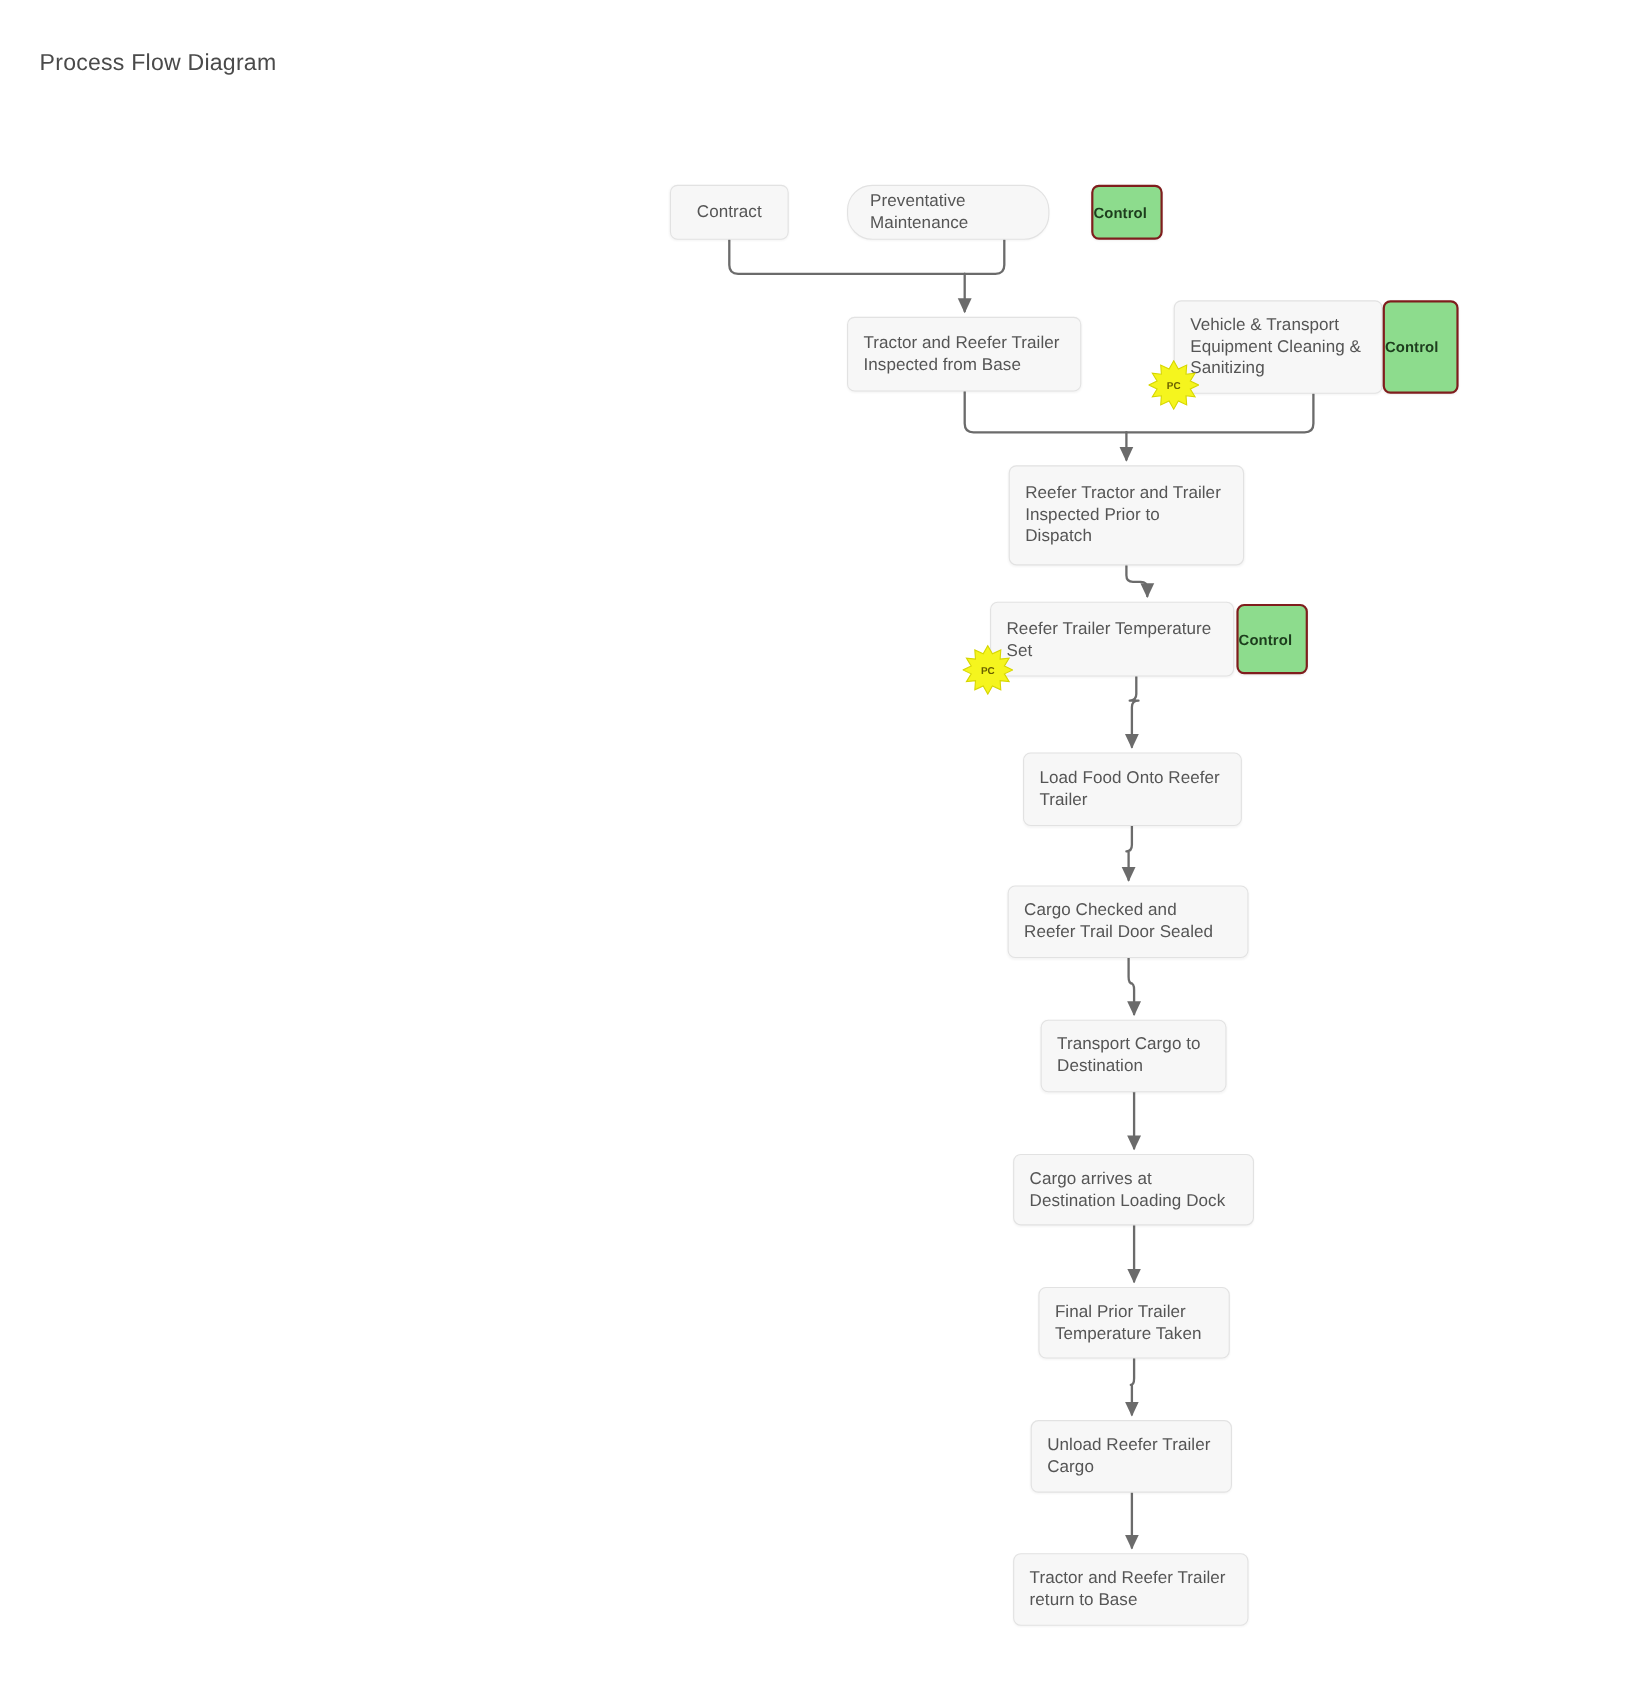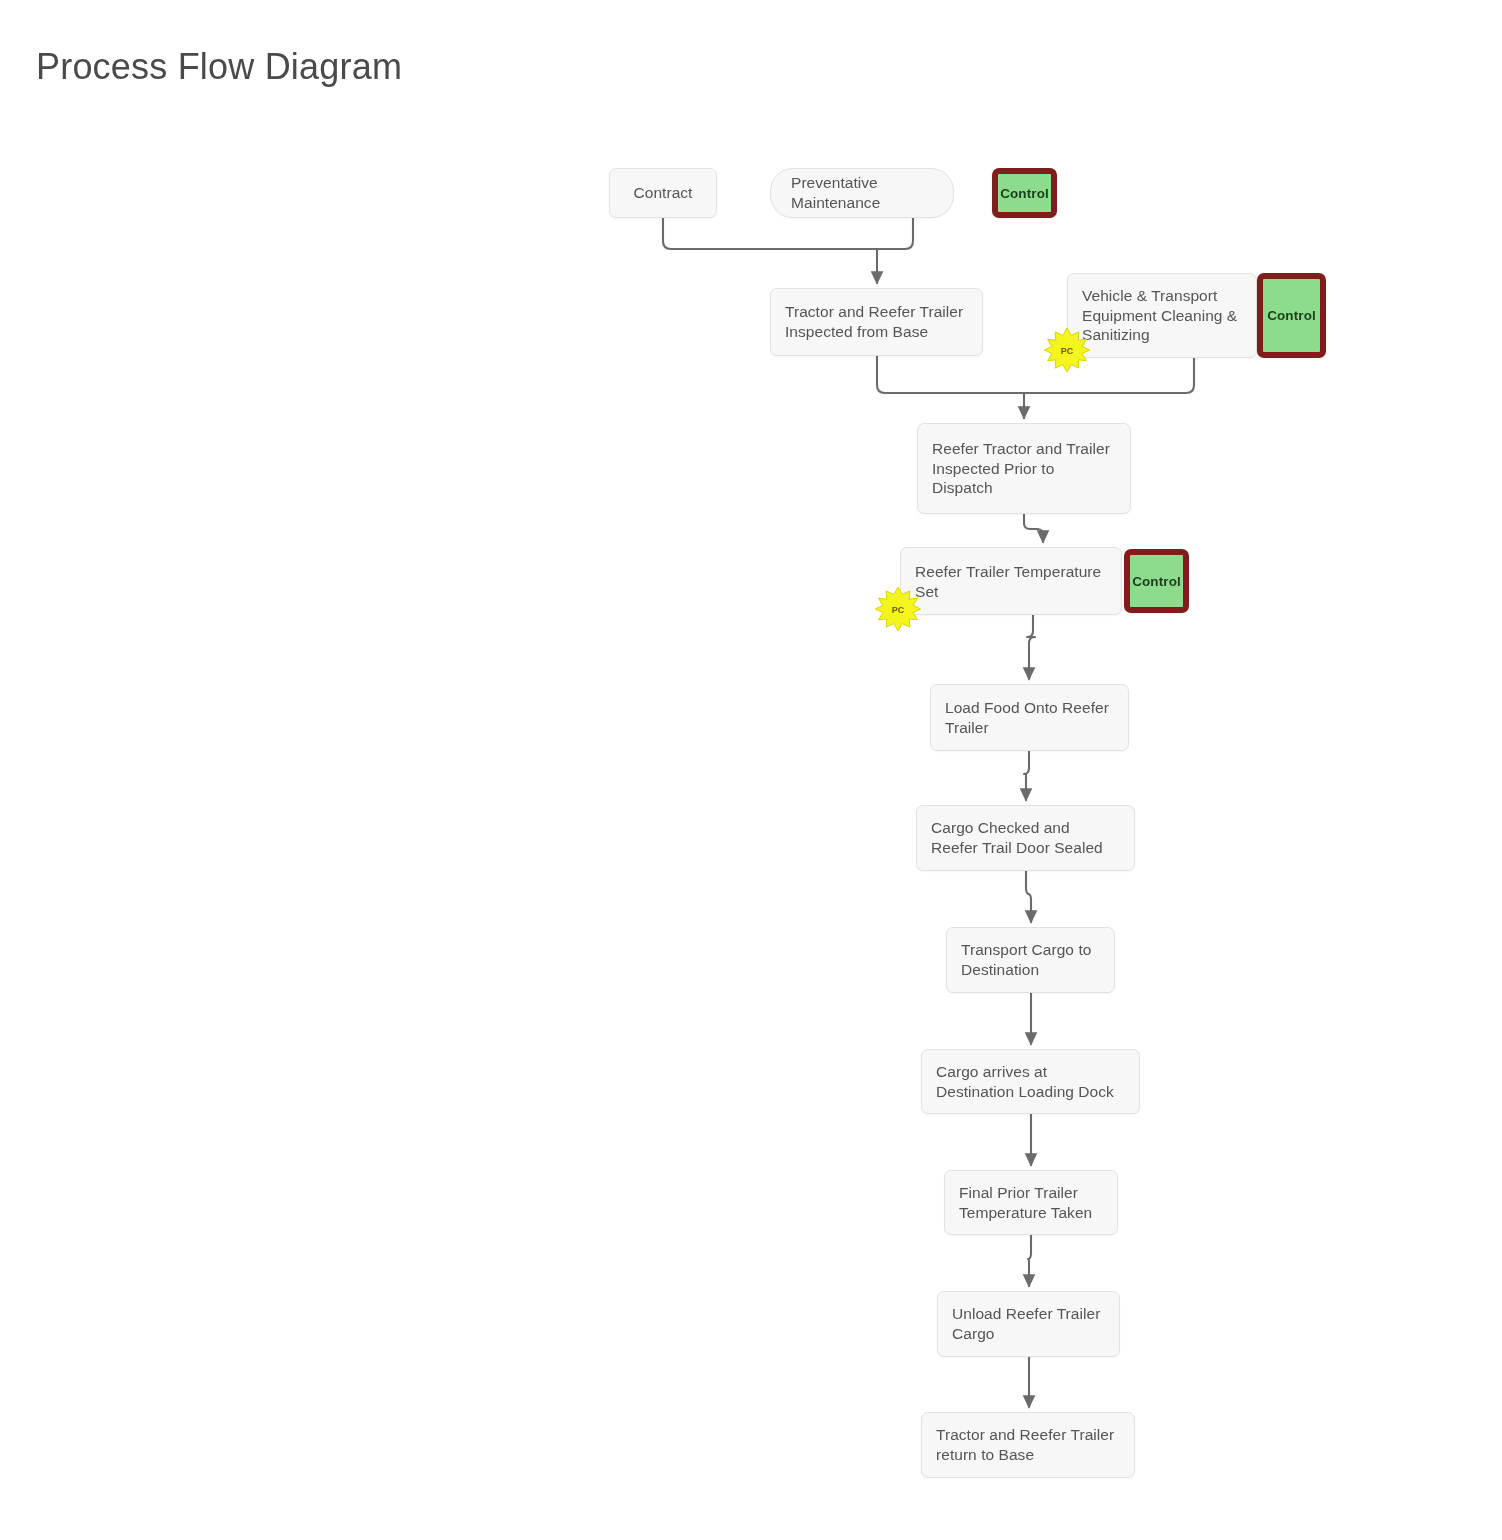--- a/index.html
+++ b/index.html
@@ -11,21 +11,21 @@
     width: 1502px;
     height: 1540px;
     position: relative;
     font-family: "Liberation Sans", "DejaVu Sans", sans-serif;
     overflow: hidden;
   }
   #page-title {
     position: absolute;
     left: 36px;
     top: 46px;
-    font-size: 36px;
+    font-size: 21px;
     font-weight: 400;
     color: #4a4a4a;
     letter-spacing: 0.2px;
     white-space: nowrap;
   }
   #diagram-canvas {
     position: absolute;
     left: 0;
     top: 0;
     width: 1502px;
@@ -56,25 +56,24 @@
     font-size: 15.5px;
     line-height: 1.27;
     color: #555555;
     letter-spacing: 0.05px;
   }
   .node.centered { justify-content: center; padding: 0 20px; }
   .control-badge {
     position: absolute;
     box-sizing: border-box;
     background: #8ddc8d;
-    border: 6px solid #7f1d1d;
+    border: 2px solid #7f1d1d;
     border-radius: 7px;
     display: flex;
     align-items: center;
-    justify-content: center;
     z-index: 4;
     box-shadow: 0 1px 2px rgba(0,0,0,0.05);
   }
   .control-badge-label {
     font-size: 13.5px;
     color: #1d3d1d;
     font-weight: 600;
     letter-spacing: 0.1px;
   }
   .pc-star {

